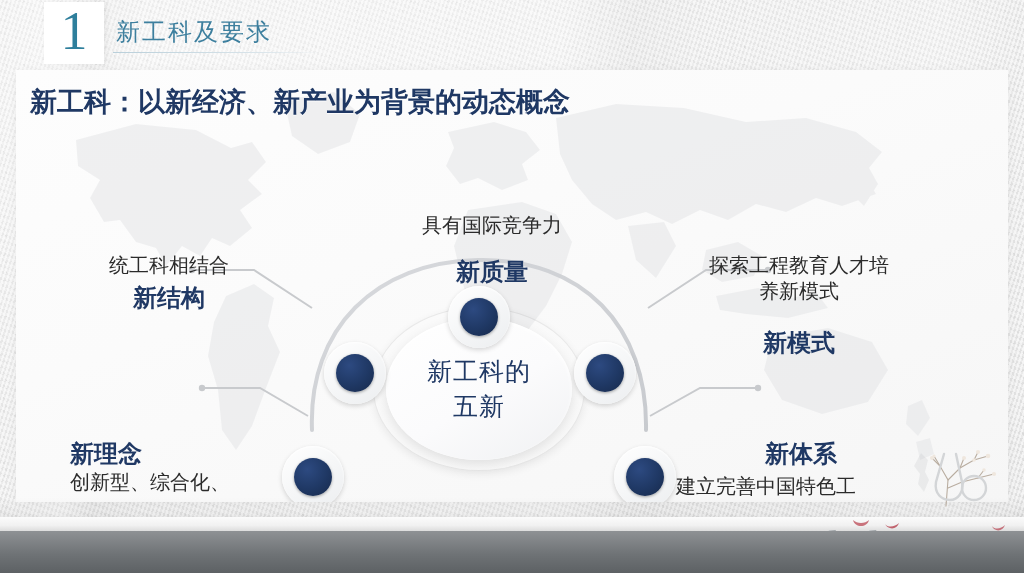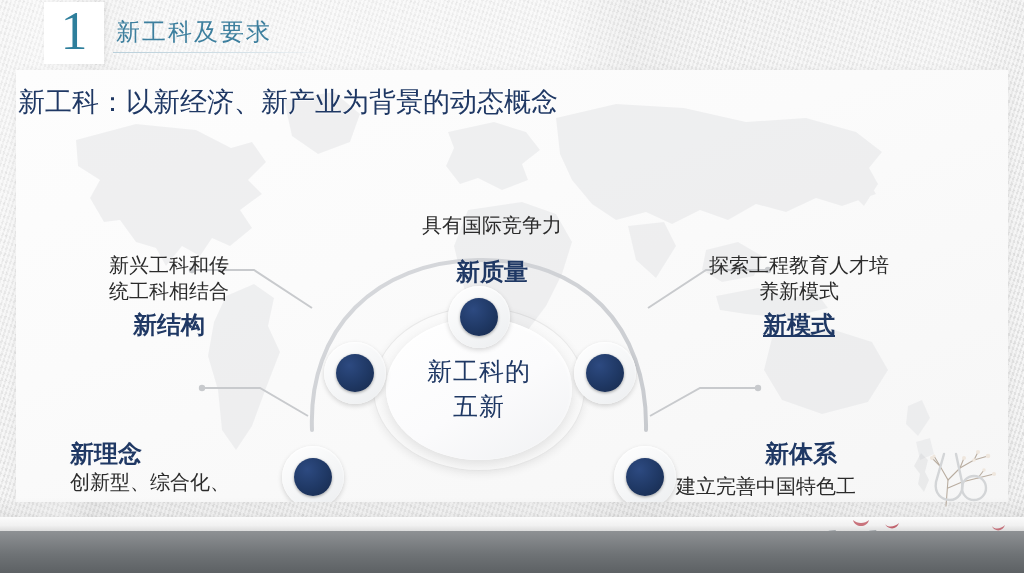--- a/index.html
+++ b/index.html
@@ -64,22 +64,22 @@
     box-shadow:0 1px 10px rgba(0,0,0,.05);
     overflow:hidden;
   }
   .map{
     position:absolute;left:0;top:0;width:100%;height:100%;
     opacity:.5;
   }
   .map svg{width:100%;height:100%;display:block;}
 
   .main-title{
-    position:absolute;left:2px;top:14px;
-    font-size:27px;font-weight:normal;color:#1f3864;
+    position:absolute;left:14px;top:14px;
+    font-size:27px;font-weight:bold;color:#1f3864;
     letter-spacing:0px;white-space:nowrap;z-index:4;
     text-shadow:0 1px 0 rgba(255,255,255,.7);
   }
 
   
   .diagram{position:absolute;left:0;top:0;width:992px;height:432px;z-index:3;}
   .diagram svg{position:absolute;left:0;top:0;width:992px;height:432px;}
 
   .node{
     position:absolute;border-radius:50%;
@@ -120,21 +120,21 @@
     font-size:20px;color:#2b2b2b;line-height:1.32;white-space:nowrap;
   }
 
   .l-top{left:364px;top:142px;text-align:center;width:224px;}
   .l-top .desc{margin-bottom:20px;}
 
   .l-lt{left:42px;top:182px;text-align:center;width:222px;}
   .l-lt .key{margin-top:6px;}
 
   .l-rt{left:652px;top:182px;text-align:center;width:262px;}
-  .l-rt .key{margin-top:6px;text-decoration:underline;}
+  .l-rt .key{margin-top:24px;}
 
   .l-lb{left:54px;top:370px;text-align:left;width:260px;}
   .l-lb .desc{margin-top:0;}
 
   .l-rb{left:660px;top:370px;text-align:left;width:268px;}
   .l-rb .key{text-align:center;width:250px;}
   .l-rb .desc{margin-top:4px;}
 
   
   .desk{position:absolute;left:0;top:497px;width:1024px;height:76px;z-index:2;}
@@ -268,21 +268,20 @@
   <div class="node" style="left:598px;top:376px;width:62px;height:62px;z-index:5;">
     <div class="inner" style="width:38px;height:38px;"></div>
   </div>
 
   <div class="lbl l-top">
     <div class="desc">具有国际竞争力</div>
     <div class="key">新质量</div>
   </div>
 
   <div class="lbl l-lt">
-    <div class="desc">新兴工科和传</div>
     <div class="desc">统工科相结合</div>
     <div class="key">新结构</div>
   </div>
 
   <div class="lbl l-rt">
     <div class="desc">探索工程教育人才培</div>
     <div class="desc">养新模式</div>
     <div class="key">新模式</div>
   </div>
 

